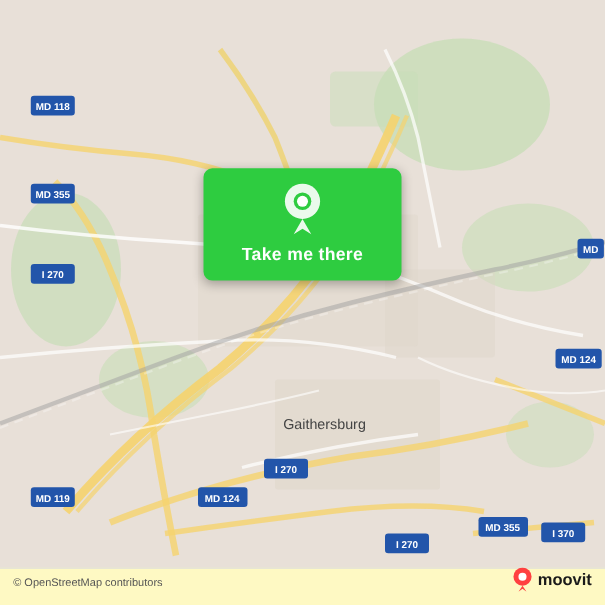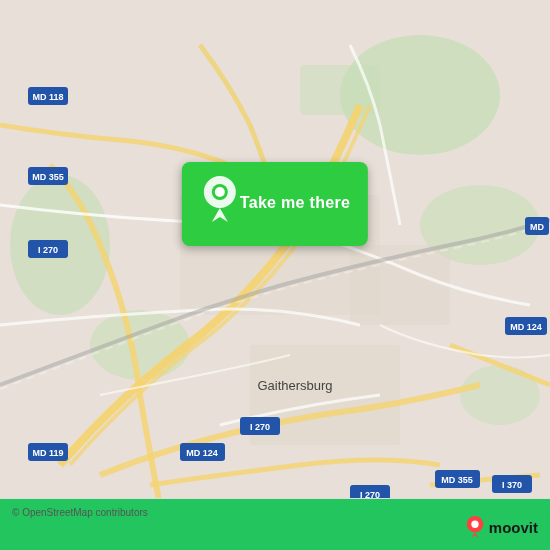--- a/index.html
+++ b/index.html
@@ -26,22 +26,22 @@
       width: 100%;
       height: 100%;
     }
 
     
     #bottom-bar {
       position: absolute;
       bottom: 0;
       left: 0;
       right: 0;
-      background: #22c55e;
-      padding: 8px 12px 28px 12px;
+      background: #fef9c3;
+      padding: 8px 12px 10px 12px;
       border-top: 1px solid #ddd;
       z-index: 10;
     }
 
     #attribution {
       font-size: 10px;
       color: #555;
       margin-bottom: 4px;
     }
 
@@ -81,20 +81,21 @@
       display: flex;
       flex-direction: column;
       align-items: center;
     }
 
     #green-card {
       background: #2ecc40;
       border-radius: 8px;
       padding: 12px 18px 14px 18px;
       display: flex;
+      flex-direction: column;
       align-items: center;
       box-shadow: 0 3px 10px rgba(0,0,0,0.3);
       min-width: 180px;
     }
 
     #location-pin-icon {
       width: 40px;
       height: 50px;
       margin-bottom: 8px;
     }

